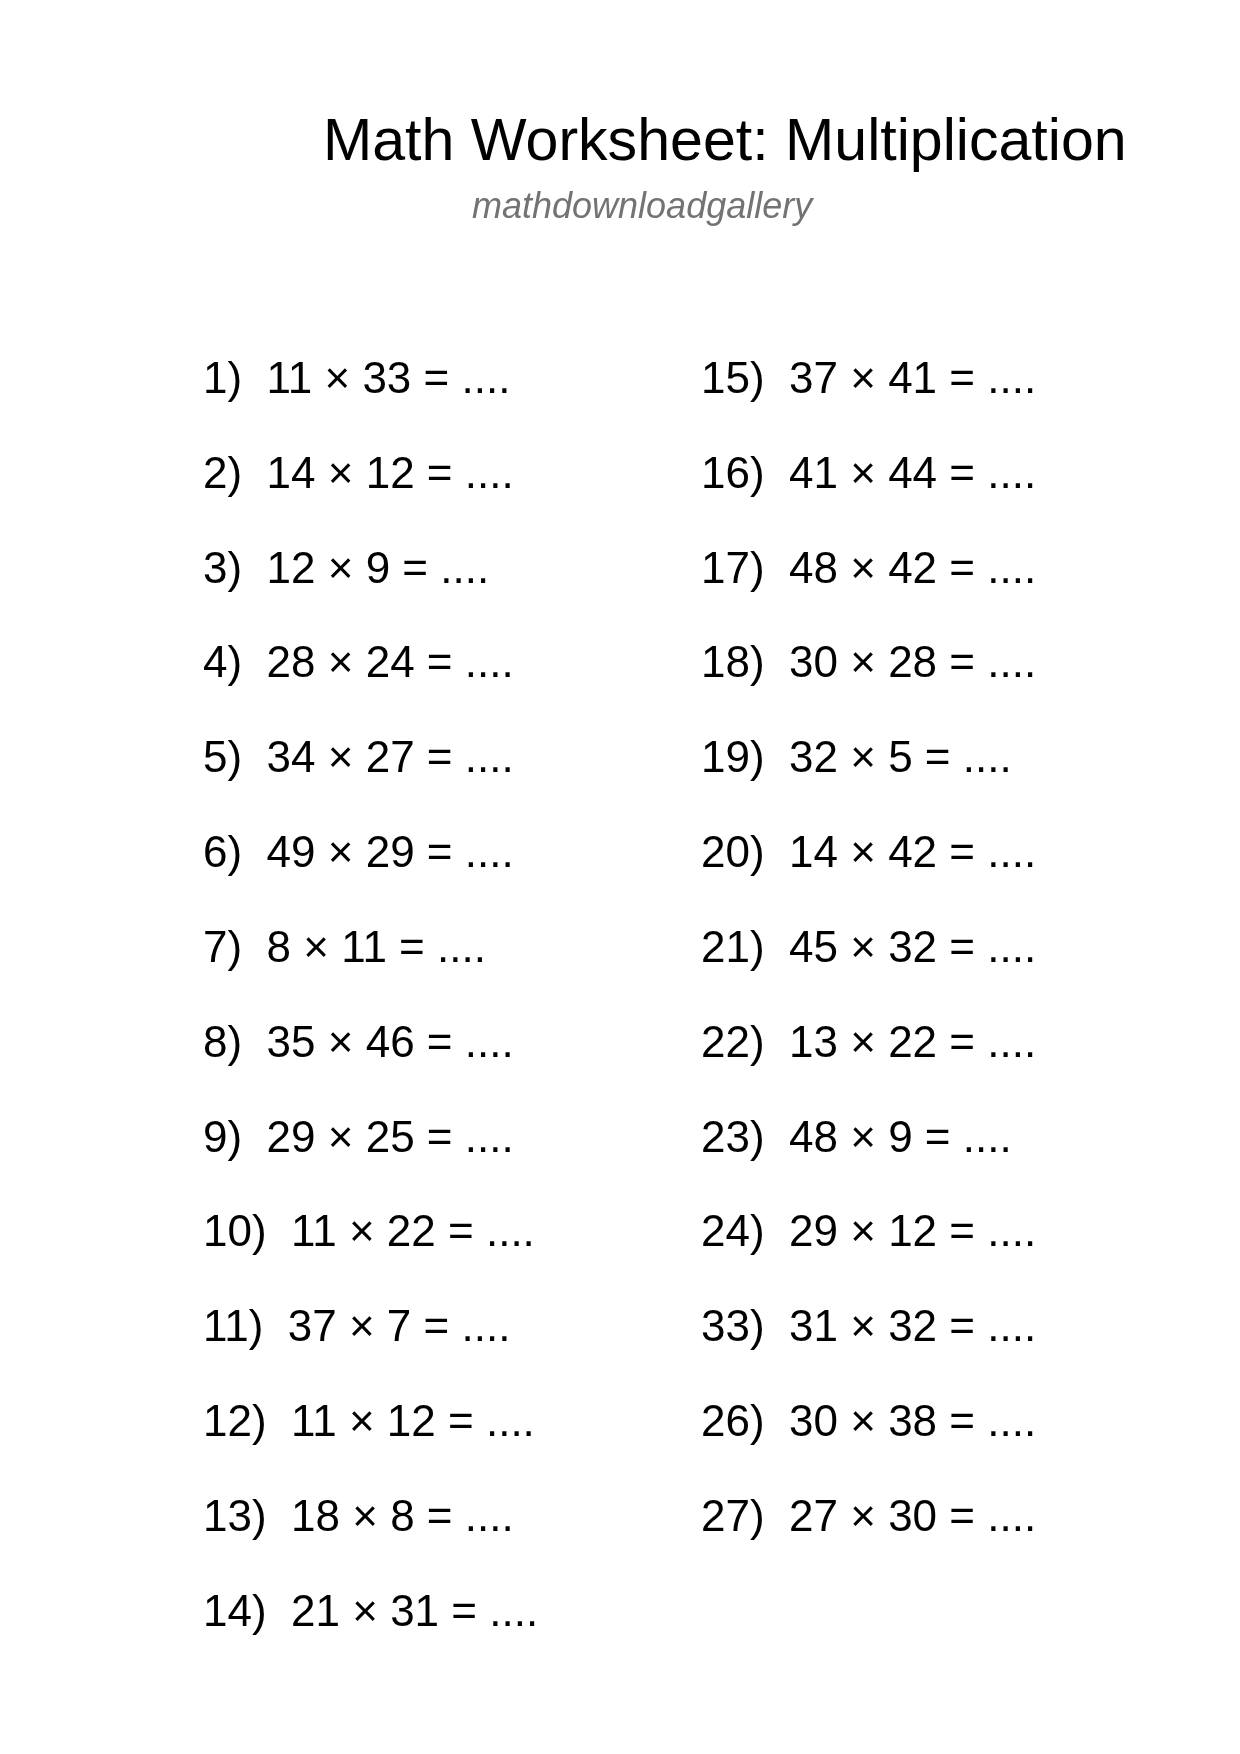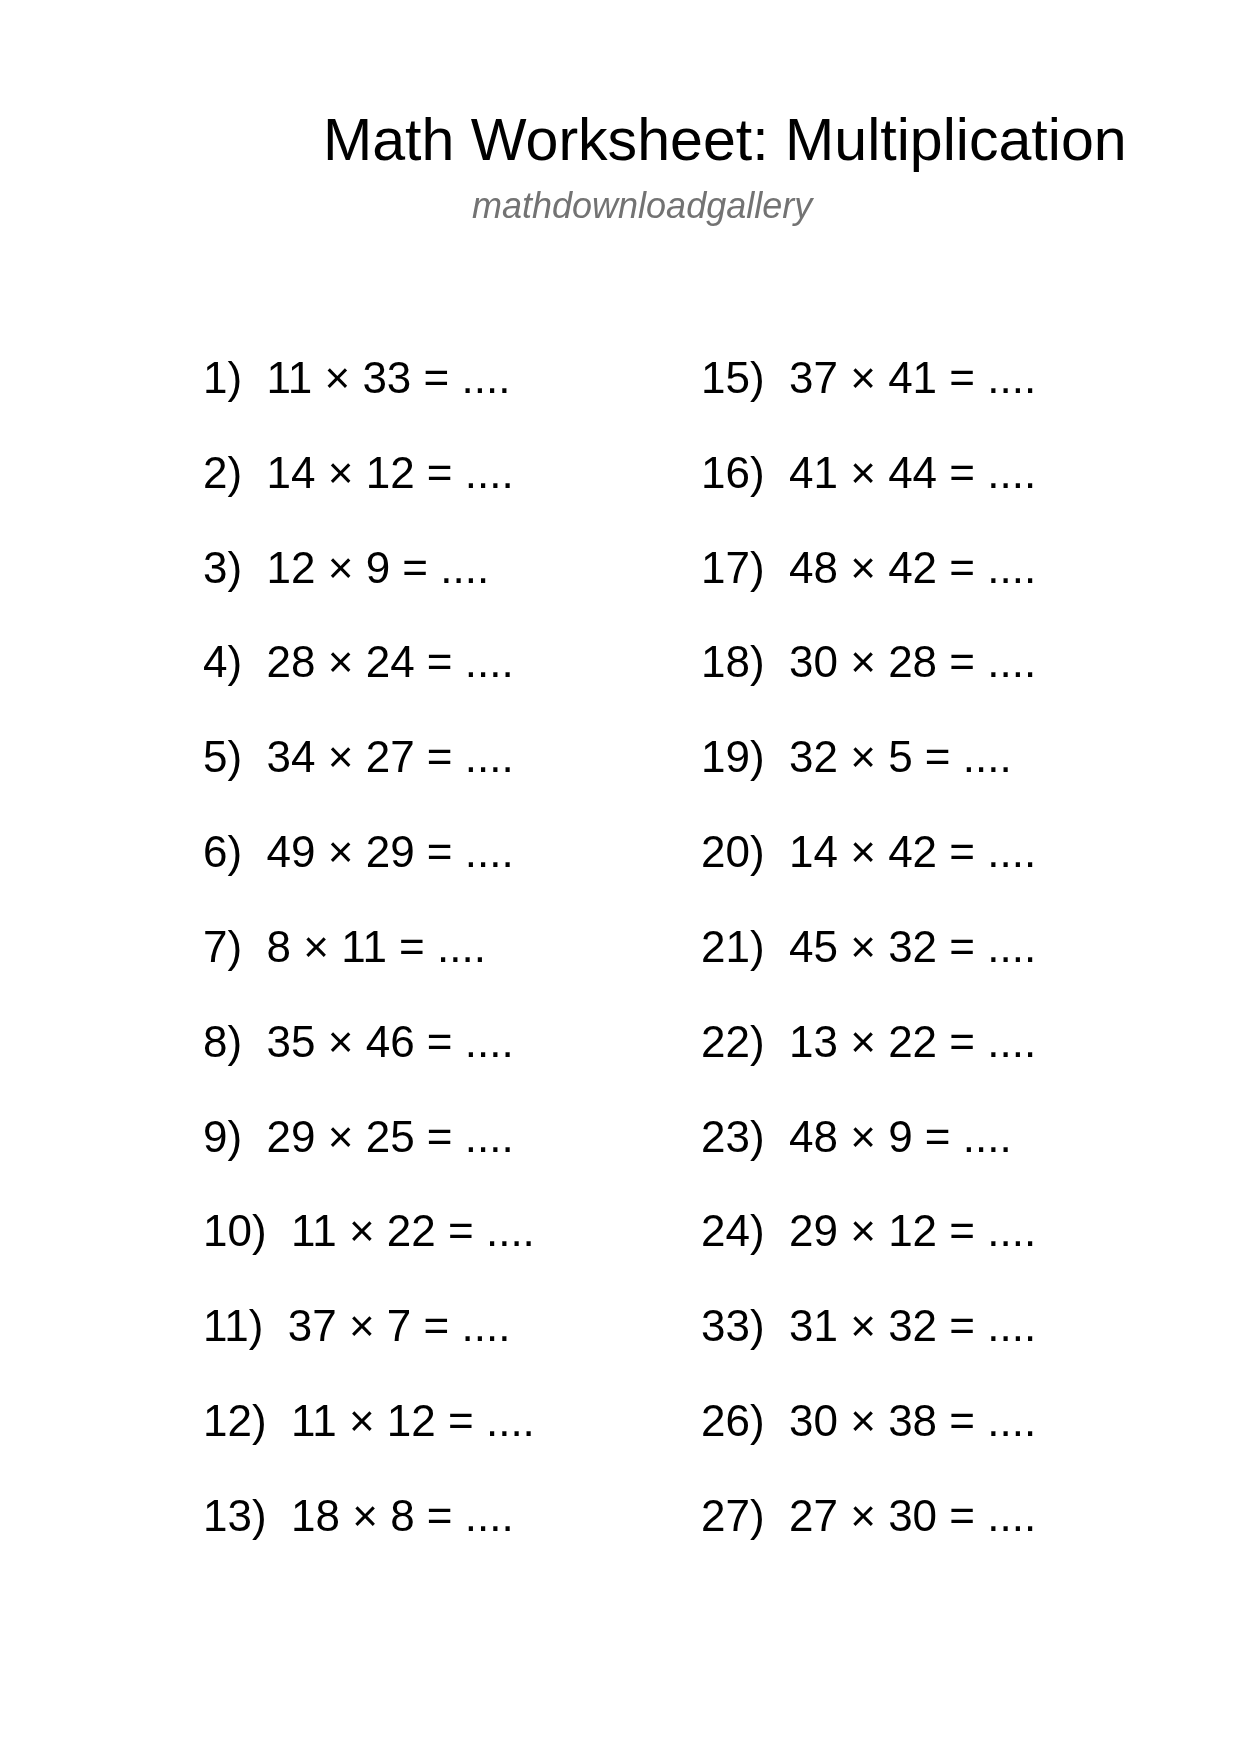--- a/index.html
+++ b/index.html
@@ -72,20 +72,21 @@
   <div class="problem" style="left:203px; top:637px;">4)  28 × 24 = ....</div>
   <div class="problem" style="left:203px; top:732px;">5)  34 × 27 = ....</div>
   <div class="problem" style="left:203px; top:827px;">6)  49 × 29 = ....</div>
   <div class="problem" style="left:203px; top:922px;">7)  8 × 11 = ....</div>
   <div class="problem" style="left:203px; top:1017px;">8)  35 × 46 = ....</div>
   <div class="problem" style="left:203px; top:1112px;">9)  29 × 25 = ....</div>
   <div class="problem" style="left:203px; top:1206px;">10)  11 × 22 = ....</div>
   <div class="problem" style="left:203px; top:1301px;">11)  37 × 7 = ....</div>
   <div class="problem" style="left:203px; top:1396px;">12)  11 × 12 = ....</div>
   <div class="problem" style="left:203px; top:1491px;">13)  18 × 8 = ....</div>
+  <div class="problem" style="left:203px; top:1586px;">14)  21 × 31 = ....</div>
 
   <div class="problem" style="left:701px; top:353px;">15)  37 × 41 = ....</div>
   <div class="problem" style="left:701px; top:448px;">16)  41 × 44 = ....</div>
   <div class="problem" style="left:701px; top:543px;">17)  48 × 42 = ....</div>
   <div class="problem" style="left:701px; top:637px;">18)  30 × 28 = ....</div>
   <div class="problem" style="left:701px; top:732px;">19)  32 × 5 = ....</div>
   <div class="problem" style="left:701px; top:827px;">20)  14 × 42 = ....</div>
   <div class="problem" style="left:701px; top:922px;">21)  45 × 32 = ....</div>
   <div class="problem" style="left:701px; top:1017px;">22)  13 × 22 = ....</div>
   <div class="problem" style="left:701px; top:1112px;">23)  48 × 9 = ....</div>

